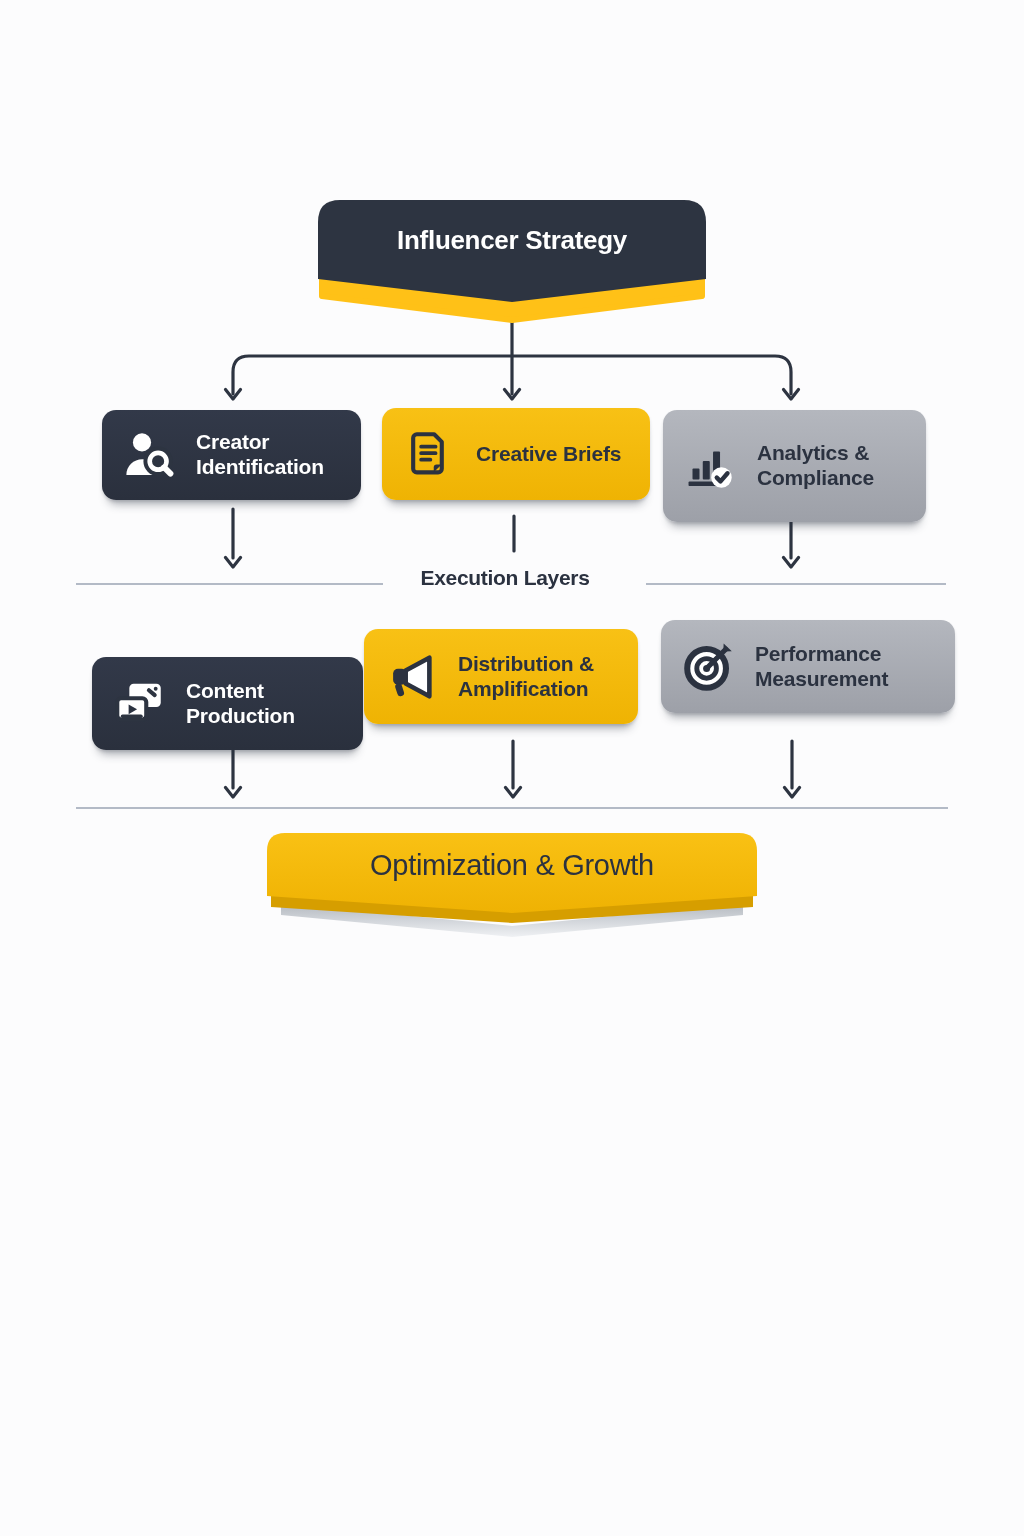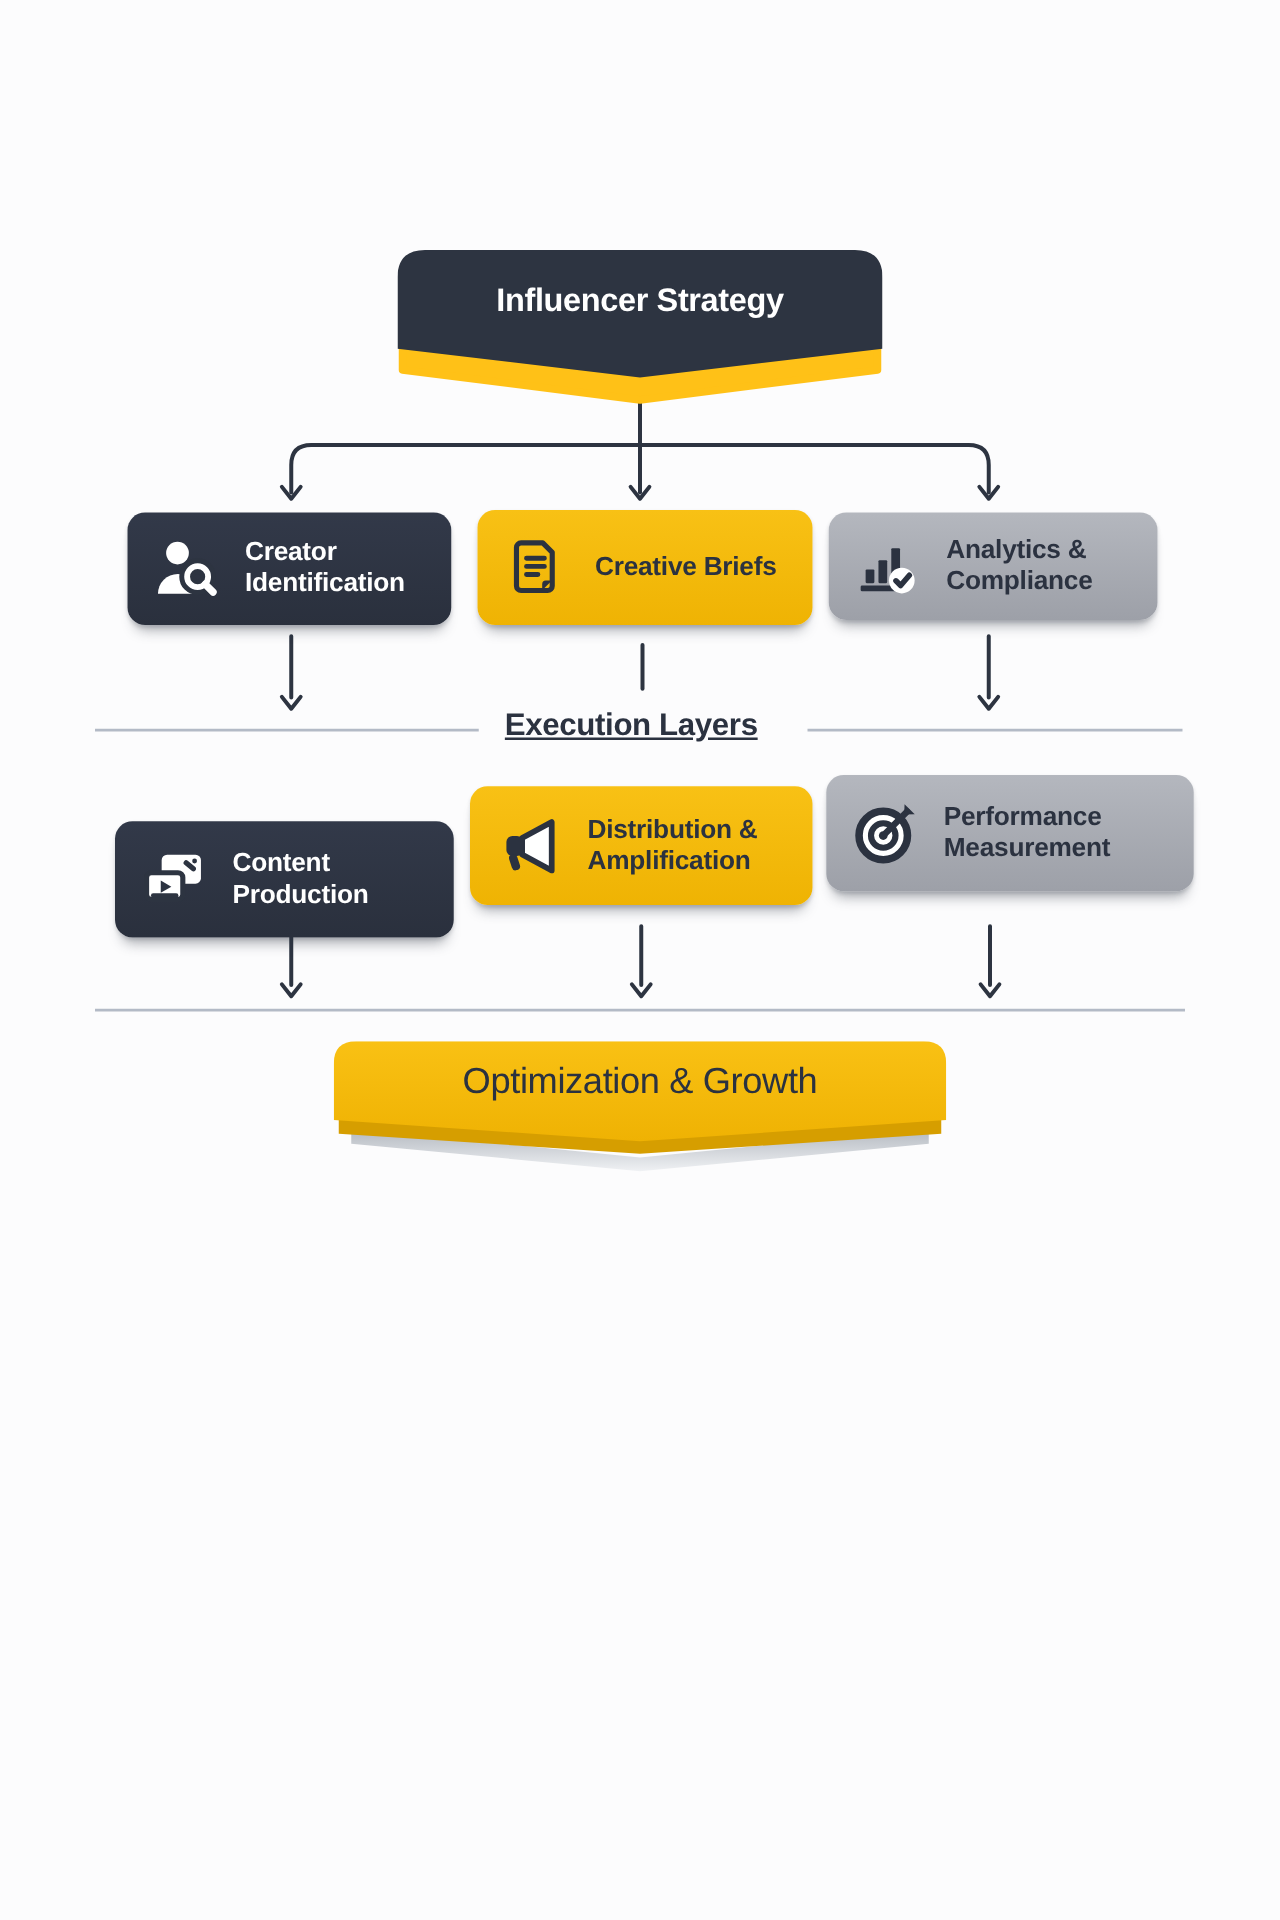--- a/index.html
+++ b/index.html
@@ -36,21 +36,21 @@
     box-shadow:0 10px 10px -6px rgba(45,52,65,.40), 0 2px 3px rgba(45,52,65,.15);
   }
   .node.dark{background:linear-gradient(180deg,#323949,#2a303d); color:var(--white);}
   .node.yellow{background:linear-gradient(180deg,#f8c115,#efb303); color:var(--ink);}
   .node.gray{background:linear-gradient(180deg,#b4b7be,#9da0a8); color:var(--ink);}
   .node .nicon{flex:0 0 auto; width:58px; height:58px; display:flex; align-items:center; justify-content:center;}
   .node .nlabel{font-weight:bold; font-size:21px; line-height:1.18; letter-spacing:-0.2px;}
 
   .exec-label{
     position:absolute; left:505px; top:566px; transform:translateX(-50%);
-    font-size:25px; font-weight:bold; color:var(--ink); letter-spacing:-0.3px; white-space:nowrap;text-decoration:underline;
+    font-size:21px; font-weight:bold; color:var(--ink); letter-spacing:-0.3px; white-space:nowrap;
   }
 
   .ic-ink{fill:var(--ink);}
   .ic-ink-s{stroke:var(--ink); fill:none;}
   .ic-w{fill:var(--white);}
   .ic-dark-s{stroke:var(--dark); fill:none;}
 </style>
 </head>
 <body>
 
@@ -103,21 +103,21 @@
         <circle cx="9" cy="6.6" r="3.9" class="ic-w"></circle>
         <path d="M2.3 20.6 a6.8 6.8 0 0 1 13.6 0 Z" class="ic-w"></path>
         <circle cx="15.9" cy="14.7" r="3.6" class="ic-dark-s" stroke-width="5.4"></circle>
         <circle cx="15.9" cy="14.7" r="3.6" fill="none" stroke="#ffffff" stroke-width="2"></circle>
         <path d="M18.5 17.3 L21.2 20" stroke="#ffffff" stroke-width="2.5" stroke-linecap="round"></path>
       </svg>
     </span>
     <span class="nlabel">Creator Identification</span>
   </div>
 
-  <div class="node gray" style="left:663px; top:410px; width:263px; height:86px;">
+  <div class="node gray" style="left:663px; top:410px; width:263px; height:112px;">
     <span class="nicon">
       <svg width="56" height="56" viewBox="0 0 24 24" xmlns="http://www.w3.org/2000/svg">
         <rect x="2.8" y="18.6" width="13.8" height="2" rx="0.5" class="ic-ink"></rect>
         <rect x="4.5" y="13.1" width="3" height="4.7" rx="0.4" class="ic-ink"></rect>
         <rect x="8.9" y="9.9" width="3" height="7.9" rx="0.4" class="ic-ink"></rect>
         <rect x="13.3" y="5.8" width="3" height="12" rx="0.4" class="ic-ink"></rect>
         <circle cx="16.9" cy="16.9" r="4.4" class="ic-w"></circle>
         <path d="M14.9 17 l1.6 1.6 l3 -3.5" class="ic-ink-s" stroke-width="1.9" stroke-linecap="round" stroke-linejoin="round"></path>
       </svg>
     </span>
@@ -133,21 +133,21 @@
         <path d="M16.1 6.3 L18.5 8.3" class="ic-dark-s" stroke-width="1.7" stroke-linecap="round"></path>
         <circle cx="18.9" cy="5.7" r="0.8" fill="var(--dark)"></circle>
         <rect x="3" y="9.6" width="12" height="8.8" rx="1.6" class="ic-w" stroke="var(--dark)" stroke-width="1.7"></rect>
         <path d="M7.7 12.2 L11.2 14.2 L7.7 16.2 Z" class="ic-ink" fill="var(--dark)"></path>
         <path d="M5.2 17.1 H12.8" class="ic-dark-s" stroke-width="1.5" stroke-linecap="round"></path>
       </svg>
     </span>
     <span class="nlabel">Content Production</span>
   </div>
 
-  <div class="node yellow" style="left:376px; top:629px; width:274px; height:95px;">
+  <div class="node yellow" style="left:364px; top:629px; width:274px; height:95px;">
     <span class="nicon">
       <svg width="58" height="58" viewBox="0 0 24 24" xmlns="http://www.w3.org/2000/svg">
         <path d="M9.8 9.3 L19.6 4 V20 L9.8 14.7 Z" fill="#ffffff" stroke="var(--ink)" stroke-width="1.9" stroke-linejoin="round"></path>
         <rect x="4.6" y="8.6" width="5.5" height="6.6" rx="2" class="ic-ink"></rect>
         <rect x="5.9" y="14.6" width="2.8" height="5.4" rx="1.3" class="ic-ink" transform="rotate(-18 7.3 17.3)"></rect>
       </svg>
     </span>
     <span class="nlabel">Distribution &amp; Amplification</span>
   </div>
 

